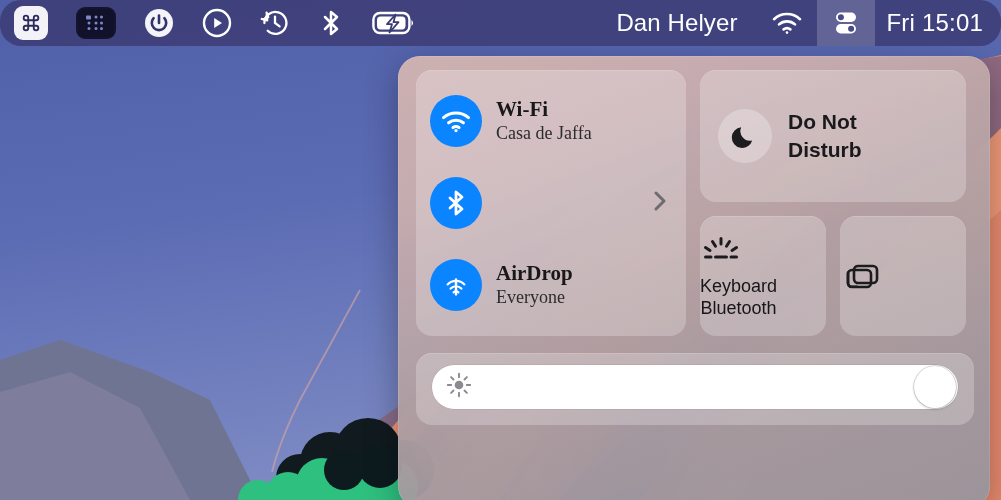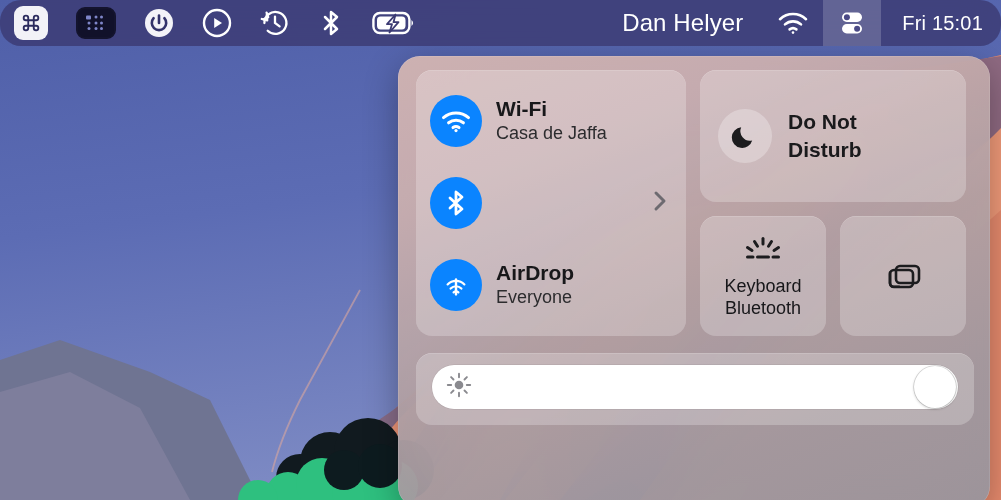--- a/index.html
+++ b/index.html
@@ -23,21 +23,21 @@
     border-radius:21px;
   }
   .mb-left { display:flex; align-items:center; }
   .mb-right { display:flex; align-items:center; margin-left:auto; }
   .mb-item {
     display:flex; align-items:center; justify-content:center;
     height:46px; padding:0 14px;
     color:#ffffff;
   }
   .mb-item.user { font-size:24px; letter-spacing:0.1px; padding:0 20px; }
-  .mb-item.clock { font-size:20px; letter-spacing:0.2px; padding:0 18px 0 21px; }
+  .mb-item.clock { font-size:24px; letter-spacing:0.2px; padding:0 18px 0 11px; }
   .mb-item.cc-active { background:rgba(255,255,255,0.18); }
 
   
   .icon-cmd {
     width:34px; height:34px; border-radius:9px; background:#f2f2f7;
     display:flex; align-items:center; justify-content:center;
   }
   .icon-grid-box {
     width:40px; height:32px; border-radius:9px; background:#11112a;
     display:flex; align-items:center; justify-content:center;
@@ -64,21 +64,21 @@
   .cc-top { display:flex; gap:14px; }
 
   
   .group-card {
     border-radius:16px;
     background:rgba(255,255,255,0.24);
     box-shadow:0 0.5px 0 rgba(255,255,255,0.30) inset;
   }
   #connectivity {
     width:270px; padding:14px 10px 14px 14px;
-    display:flex; flex-direction:column; justify-content:space-between;
+    display:flex; flex-direction:column; justify-content:space-between;font-family:Liberation Serif, serif;
   }
   .conn-row { display:flex; align-items:center; gap:14px; height:74px; }
   .conn-icon {
     width:52px; height:52px; border-radius:50%;
     background:#0a84ff; flex:0 0 52px;
     display:flex; align-items:center; justify-content:center;
   }
   .conn-text { display:flex; flex-direction:column; justify-content:center; }
   .conn-title { font-size:21px; font-weight:bold; color:#18181a; line-height:1.18; }
   .conn-sub { font-size:18px; color:#2c2c2e; line-height:1.25; }
@@ -93,21 +93,21 @@
   .dnd-icon {
     width:54px; height:54px; border-radius:50%;
     background:rgba(255,255,255,0.28);
     display:flex; align-items:center; justify-content:center; flex:0 0 54px;
   }
   .dnd-label { font-size:21px; font-weight:bold; color:#1a1a1c; line-height:1.32; }
 
   .square-row { display:flex; gap:14px; }
   .square-tile {
     width:126px; height:120px;
-    display:flex; flex-direction:column; align-items:center; justify-content:center;
+    display:flex; flex-direction:column; align-items:flex-start; justify-content:center;
     gap:10px; padding-top:4px;
   }
   .square-label {
     font-size:18px; color:#17171a; text-align:center; line-height:1.2;
   }
 
   
   #display-section {
     padding:12px 16px 16px 16px;
     display:flex; flex-direction:column; gap:10px;

